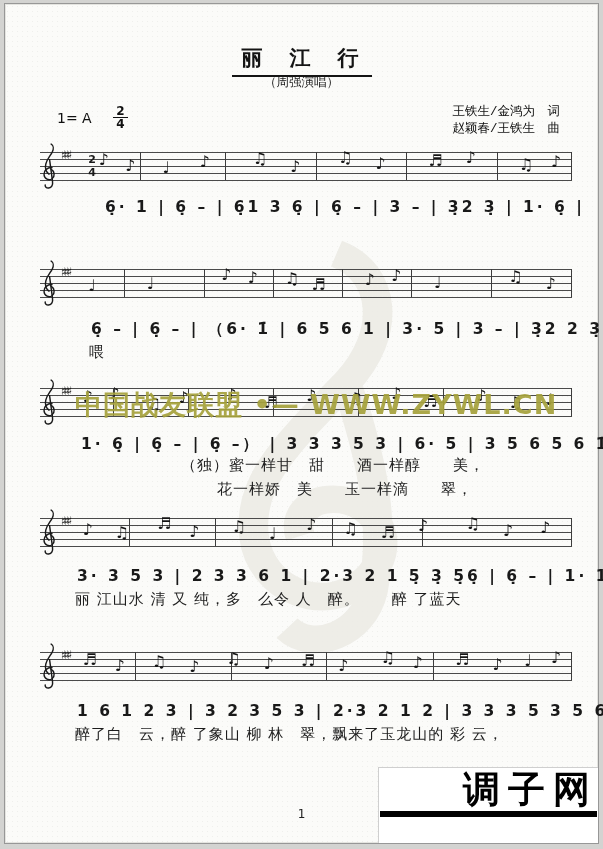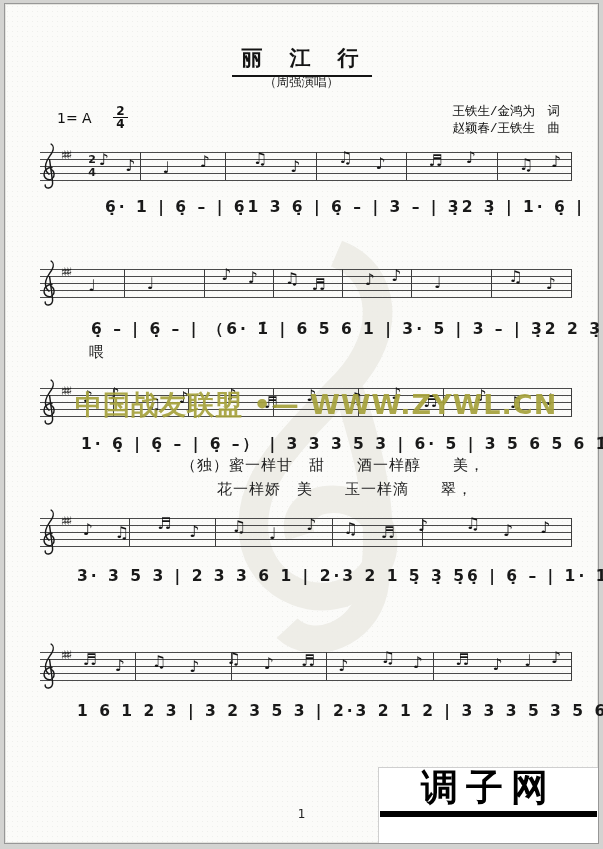--- a/index.html
+++ b/index.html
@@ -79,23 +79,23 @@
   }
   .wm-clef{position:absolute;left:150px;top:225px;width:330px;height:430px;z-index:0;opacity:0.85;}
   .wm-clef svg{width:100%;height:100%;stroke:#ecebe5;fill:none;stroke-width:9;}
   
   .pagenum{position:absolute;bottom:22px;left:0;right:0;text-align:center;font-size:12px;color:#222;z-index:2;}
   .logo{
     position:absolute;right:0;bottom:0;width:219px;height:75px;background:#ffffff;z-index:6;
     border-left:1px solid #cfcfcf;border-top:1px solid #cfcfcf;
   }
   .logo .name{
-    display:block;text-align:center;font-size:37px;font-weight:bold;color:#000;
+    display:block;text-align:right;font-size:37px;font-weight:bold;color:#000;
     letter-spacing:8px;line-height:42px;margin-top:1px;
-    font-family:Liberation Mono, monospace;
+    font-family:Liberation Sans, sans-serif;
   }
   .logo .bar{display:block;height:6px;background:#000;margin:0 1px;}
   .logo .url{
     display:block;text-align:center;font-size:21px;font-weight:bold;color:#000;
     letter-spacing:0.5px;line-height:25px;font-family:"DejaVu Sans",sans-serif;
   }
   
   .jp1{top:194px;left:100px;}
   .jp2{top:315px;left:86px;}
   .jp3{top:430px;left:76px;}
@@ -276,20 +276,22 @@
 
   <div class="jp jp1">6̣· 1 | 6̣ – | 6̣1 3 6̣ | 6̣ – | 3 – | 3̣2 3̣ | 1· 6̣ |</div>
   <div class="jp jp2">6̣ – | 6̣ – | （6· 1̇ | 6 5 6 1 | 3· 5 | 3 – | 3̣2 2 3̣ |</div>
   <div class="jp jp3">1· 6̣ | 6̣ – | 6̣ –） | 3 3 3 5 3 | 6· 5 | 3 5 6 5 6 1̇2̇ | 2 – |</div>
   <div class="jp jp4">3· 3 5 3 | 2 3 3 6 1 | 2·3 2 1 5̣ 3̣ 5̣6̣ | 6̣ – | 1· 1 1 6̣ |</div>
   <div class="jp jp5">1 6 1 2 3 | 3 2 3 5 3 | 2·3 2 1 2 | 3 3 3 5 3 5 6 | 7 6 5 |</div>
 
   <div class="ly ly2">喂</div>
   <div class="ly ly3a">（独）蜜一样甘　甜　　酒一样醇　　美，</div>
   <div class="ly ly3b">花一样娇　美　　玉一样滴　　翠，</div>
+  <div class="ly ly4a">丽 江山水 清 又 纯，多　么令 人　醉。　　醉 了蓝天</div>
+  <div class="ly ly5a">醉了白　云，醉 了象山 柳 林　翠，飘来了玉龙山的 彩 云，</div>
 
   <div class="wm-olive">中国战友联盟 •— WWW.ZYWL.CN</div>
 
   <div class="pagenum">1</div>
   <div class="logo">
     <span class="name">调子网</span>
     <span class="bar"></span>
   </div>
 
 </div>

